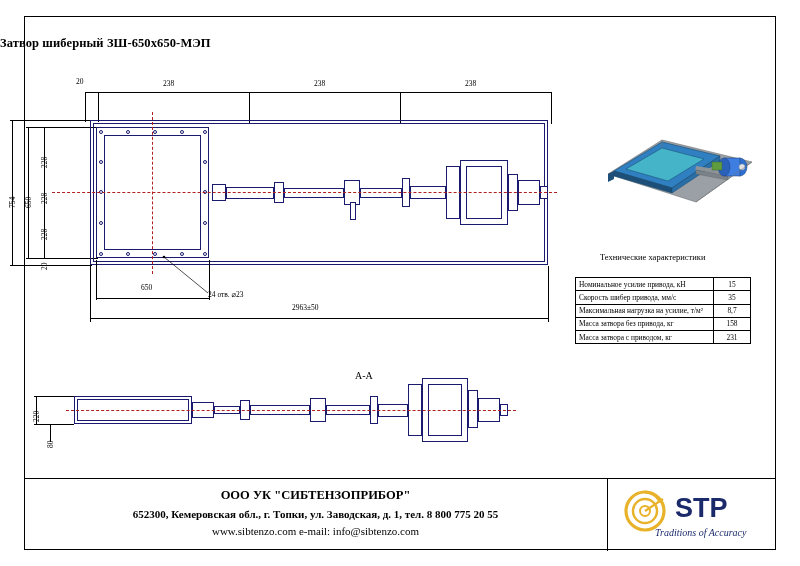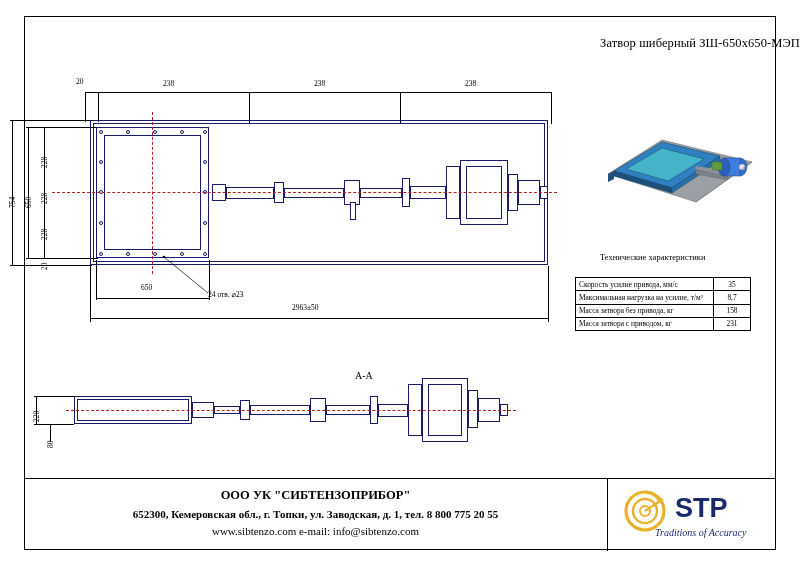--- a/index.html
+++ b/index.html
@@ -24,23 +24,23 @@
     width: 752px;
     height: 534px;
     border: 1px solid #000;
     box-sizing: border-box;
   }
   .title {
     position: absolute;
     left: 0;
     top: 36px;
     width: 800px;
-    text-align: right;
+    text-align: left;
     font-size: 12.5px;
-    font-weight: normal;
+    font-weight: bold;
     color: #000;
     letter-spacing: 0.1px;
   }
 
   
   .plan {
     position: absolute;
     left: 60px;
     top: 120px;
     width: 490px;
@@ -406,21 +406,25 @@
 
       <line x1="62" y1="18" x2="62" y2="26" stroke="#6d7276" stroke-width="0.6"></line>
       <line x1="96" y1="80" x2="152" y2="40" stroke="#6d7276" stroke-width="0.6"></line>
     </svg>
   </div>
 
   <div class="tech-title">Технические характеристики</div>
   <table class="tech">
     <tbody>
       <tr>
-        <td>Скорость усилие привода, мм/с</td>
+        <td>Номинальное усилие привода, кН</td>
+        <td class="val">15</td>
+      </tr>
+      <tr>
+        <td>Скорость шибер привода, мм/с</td>
         <td class="val">35</td>
       </tr>
       <tr>
         <td>Максимальная нагрузка на усилие, т/м²</td>
         <td class="val">8,7</td>
       </tr>
       <tr>
         <td>Масса затвора без привода, кг</td>
         <td class="val">158</td>
       </tr>

